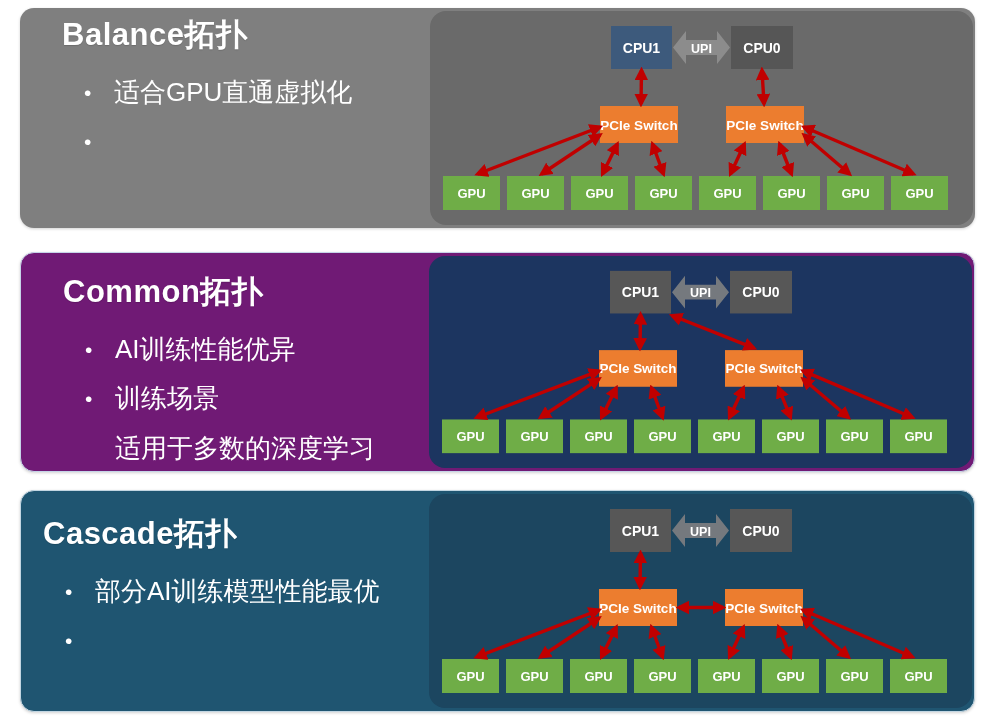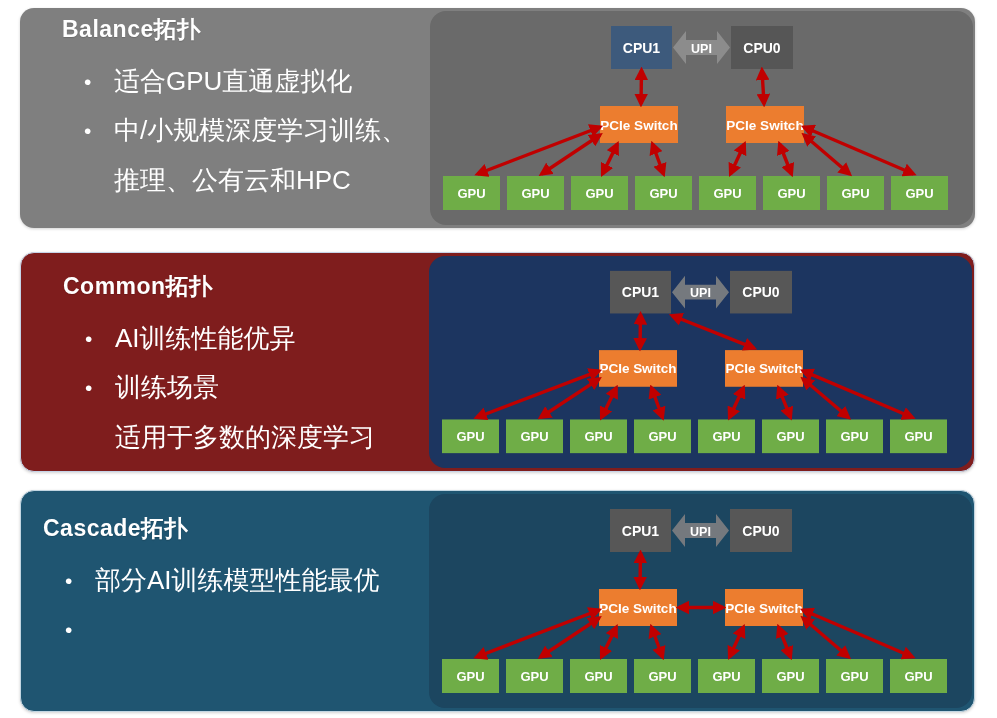--- a/index.html
+++ b/index.html
@@ -16,21 +16,21 @@
   .panel-0{top:8px;}
   .panel-1{top:252px;border:1px solid #c6d4e8;}
   .panel-2{top:490px;height:222px;border:1px solid #c2d6e2;}
   .panel-text{
     position:absolute;left:0;top:0;width:412px;box-sizing:border-box;color:#ffffff;
   }
   .panel-0 .panel-text{padding:6px 0 0 42px;}
   .panel-1 .panel-text{padding:18px 0 0 42px;}
   .panel-2 .panel-text{padding:22px 0 0 22px;}
   .title{
-    font-size:23px;font-weight:700;margin:0 0 12px 0;letter-spacing:.5px;
+    font-size:31px;font-weight:700;margin:0 0 12px 0;letter-spacing:.5px;
     text-shadow:0 1px 1px rgba(0,0,0,.15);
   }
   .bullet{display:flex;margin-left:22px;font-size:26px;line-height:1.9;}
   .dot{width:30px;flex:none;font-size:21px;line-height:2.35;}
   .btext div{white-space:nowrap;}
   .diagram{
     position:absolute;right:2px;top:3px;bottom:3px;width:543px;
     border-radius:16px;overflow:hidden;
   }
   .diagram svg{display:block;width:100%;height:100%;}
@@ -42,24 +42,20 @@
   <div class="panel-text">
     <h2 class="title">Balance拓扑</h2>
     <div class="bullet">
       <span class="dot">•</span>
       <div class="btext">
           <div>适合GPU直通虚拟化</div>
         </div>
     </div>
     <div class="bullet">
       <span class="dot">•</span>
-      <div class="btext">
-        <div>中/小规模深度学习训练、</div>
-        <div>推理、公有云和HPC</div>
-      </div>
     </div>
   </div>
   <div class="diagram" style="background: rgb(106, 106, 106);">
     <svg id="svg-0" preserveAspectRatio="none" viewBox="0 0 543 214">
         <defs>
           <marker id="ah0" viewBox="0 0 10 10" refX="7.5" refY="5" markerWidth="4" markerHeight="4" orient="auto-start-reverse" markerUnits="strokeWidth">
             <path d="M0,0L10,5L0,10z" fill="#C00000"></path>
           </marker>
         </defs>
         <rect x="181" y="15" width="61" height="43" fill="#3D5A7C"></rect>
@@ -95,21 +91,21 @@
         <line x1="187.275" y1="133" x2="172.5" y2="163" stroke="#C00000" stroke-width="3.4" marker-start="url(#ah0)" marker-end="url(#ah0)"></line>
         <line x1="222.475" y1="133" x2="233.5" y2="163" stroke="#C00000" stroke-width="3.4" marker-start="url(#ah0)" marker-end="url(#ah0)"></line>
         <line x1="314.375" y1="133" x2="300.5" y2="163" stroke="#C00000" stroke-width="3.4" marker-start="url(#ah0)" marker-end="url(#ah0)"></line>
         <line x1="349.575" y1="133" x2="361.5" y2="163" stroke="#C00000" stroke-width="3.4" marker-start="url(#ah0)" marker-end="url(#ah0)"></line>
         <line x1="374" y1="124" x2="419.5" y2="163" stroke="#C00000" stroke-width="3.4" marker-start="url(#ah0)" marker-end="url(#ah0)"></line>
         <line x1="374" y1="116" x2="483.5" y2="163" stroke="#C00000" stroke-width="3.4" marker-start="url(#ah0)" marker-end="url(#ah0)"></line>
       </svg>
   </div>
 </section>
 
-<section class="panel panel-1" style="background: #7f1d1d;">
+<section class="panel panel-1" style="background: #701a75;">
   <div class="panel-text">
     <h2 class="title">Common拓扑</h2>
     <div class="bullet">
       <span class="dot">•</span>
       <div class="btext">
           <div>AI训练性能优异</div>
         </div>
     </div>
     <div class="bullet">
       <span class="dot">•</span>

